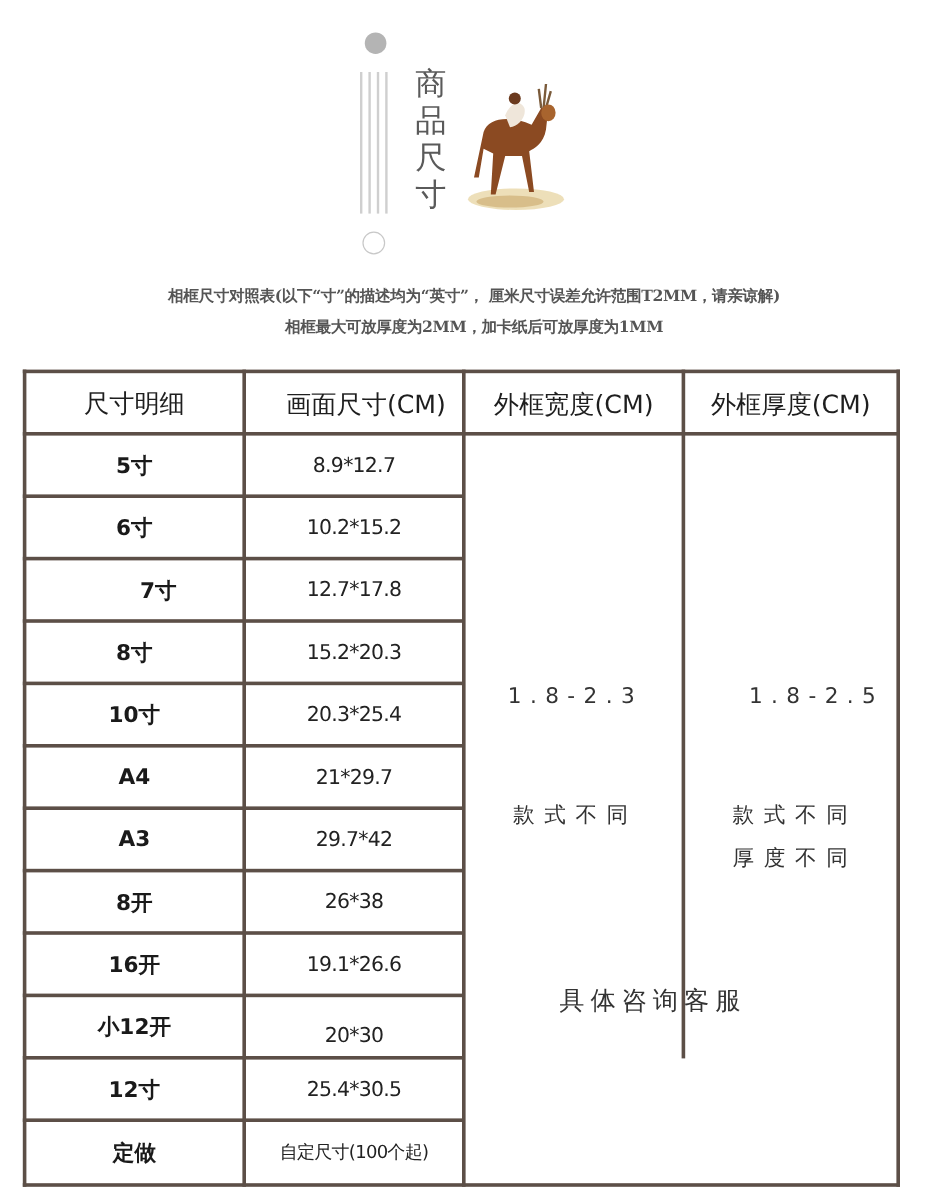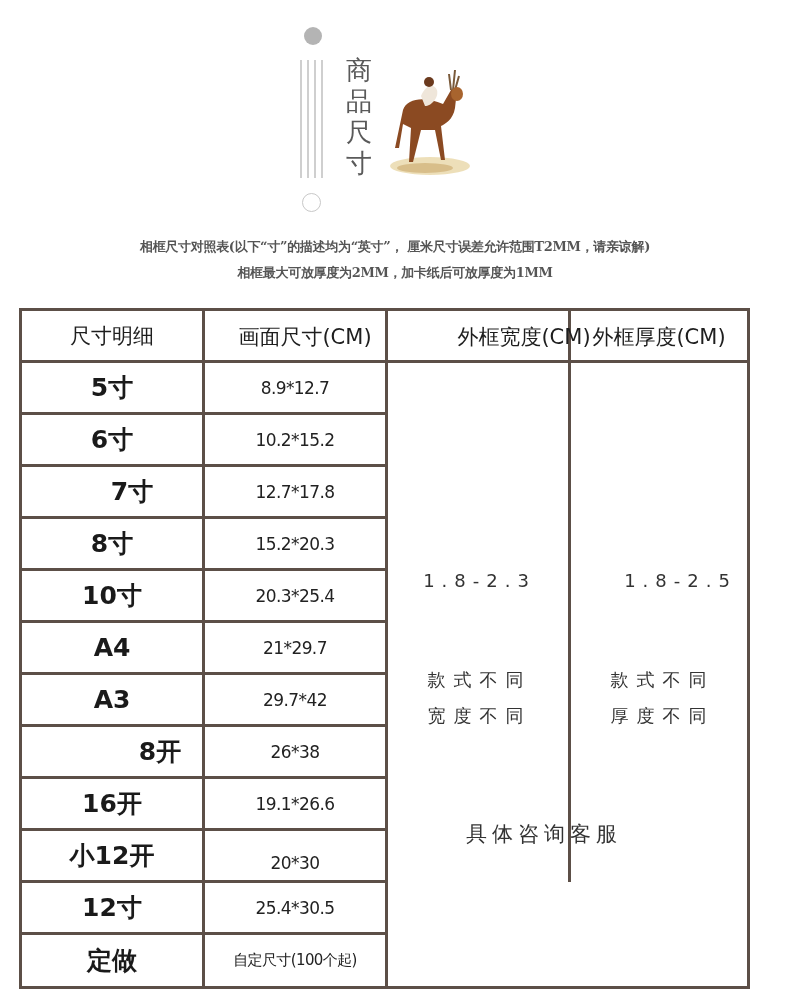--- a/index.html
+++ b/index.html
@@ -16,21 +16,21 @@
   .deer { position: absolute; left: 385px; top: 68px; width: 90px; height: 110px; }
 
   .note { position: absolute; left: 0; width: 790px; text-align: center; font-family: "DejaVu Serif", "Liberation Serif", serif;
           font-weight: bold; color: #555; font-size: 13px; letter-spacing: -0.3px; }
   .note1 { top: 238px; }
   .note2 { top: 264px; }
   .hline { position: absolute; height: 3px; background: #5c4f47; }
   .vline { position: absolute; width: 3px; background: #5c4f47; }
   .cell { position: absolute; display: flex; align-items: center; justify-content: center; text-align: center; }
   .hdr { font-size: 21px; color: #1e1e1e; }
-  .c1 { font-size: 25px; font-weight: bold; color: #1a1a1a; border-radius: 18px; }
+  .c1 { font-size: 18px; font-weight: bold; color: #1a1a1a; border-radius: 18px; }
   .c2 { font-size: 17px; color: #222; letter-spacing: -0.6px; }
   .c2.small { font-size: 15px; }
   .range { position: absolute; width: 183px; text-align: center; font-size: 18px; letter-spacing: 7px; color: #333; }
   .diff { position: absolute; width: 183px; text-align: center; font-size: 18px; letter-spacing: 8px; line-height: 36px; color: #333; }
   .consult { position: absolute; left: 466px; top: 820px; width: 200px; text-align: left; font-size: 21px; letter-spacing: 5px; color: #333; }
 </style>
 </head>
 <body>
 
 <div class="dot-top"></div>
@@ -80,21 +80,21 @@
   <div class="hline" style="left:19px; top:986px; width:731px;"></div>
 
   <div class="vline" style="left:19px; top:308px; height:681px;"></div>
   <div class="vline" style="left:202px; top:308px; height:681px;"></div>
   <div class="vline" style="left:385px; top:308px; height:681px;"></div>
   <div class="vline" style="left:568px; top:308px; height:574px;"></div>
   <div class="vline" style="left:747px; top:308px; height:681px;"></div>
 
   <div class="cell hdr" style="left:22px; top:311px; width:180px; height:49px;">尺寸明细</div>
   <div class="cell hdr" style="left:205px; top:311px; width:200px; height:51px;">画面尺寸(CM)</div>
-  <div class="cell hdr" style="left:388px; top:311px; width:180px; height:51px;padding-left:46px;">外框宽度(CM)</div>
+  <div class="cell hdr" style="left:388px; top:311px; width:180px; height:51px;">外框宽度(CM)</div>
   <div class="cell hdr" style="left:571px; top:311px; width:176px; height:51px;">外框厚度(CM)</div>
 
   <div class="cell c1" style="left:22px; top:363px; width:180px; height:49px;">5寸</div>
   <div class="cell c2" style="left:205px; top:363px; width:180px; height:49px;">8.9*12.7</div>
 
   <div class="cell c1" style="left:22px; top:415px; width:180px; height:49px;">6寸</div>
   <div class="cell c2" style="left:205px; top:415px; width:180px; height:49px;">10.2*15.2</div>
 
   <div class="cell c1" style="left:22px; top:467px; width:180px; height:49px;padding-left:20px;">7寸</div>
   <div class="cell c2" style="left:205px; top:467px; width:180px; height:49px;">12.7*17.8</div>
@@ -104,39 +104,38 @@
 
   <div class="cell c1" style="left:22px; top:571px; width:180px; height:49px;">10寸</div>
   <div class="cell c2" style="left:205px; top:571px; width:180px; height:49px;">20.3*25.4</div>
 
   <div class="cell c1" style="left:22px; top:623px; width:180px; height:49px;">A4</div>
   <div class="cell c2" style="left:205px; top:623px; width:180px; height:49px;">21*29.7</div>
 
   <div class="cell c1" style="left:22px; top:675px; width:180px; height:49px;">A3</div>
   <div class="cell c2" style="left:205px; top:675px; width:180px; height:49px;">29.7*42</div>
 
-  <div class="cell c1" style="left:22px; top:727px; width:180px; height:49px;margin-left:48px;">8开</div>
+  <div class="cell c1" style="left:22px; top:727px; width:180px; height:49px;">8开</div>
   <div class="cell c2" style="left:205px; top:727px; width:180px; height:49px;">26*38</div>
 
   <div class="cell c1" style="left:22px; top:779px; width:180px; height:49px;">16开</div>
   <div class="cell c2" style="left:205px; top:779px; width:180px; height:49px;">19.1*26.6</div>
 
   <div class="cell c1" style="left:22px; top:831px; width:180px; height:49px;">小12开</div>
   <div class="cell c2" style="left:205px; top:831px; width:180px; height:64px;">20*30</div>
 
   <div class="cell c1" style="left:22px; top:883px; width:180px; height:49px;">12寸</div>
   <div class="cell c2" style="left:205px; top:883px; width:180px; height:49px;">25.4*30.5</div>
 
   <div class="cell c1" style="left:22px; top:935px; width:180px; height:51px;">定做</div>
   <div class="cell c2 small" style="left:205px; top:935px; width:180px; height:51px;">自定尺寸(100个起)</div>
 
   <div class="range" style="left:388px; top:570px;">1.8-2.3</div>
   <div class="diff" style="left:388px; top:662px;">
     <div>款式不同</div>
-    <div>宽度不同</div>
   </div>
 
   <div class="range" style="left:571px; top:570px;margin-left:18px;">1.8-2.5</div>
   <div class="diff" style="left:571px; top:662px;">
     <div>款式不同</div>
     <div>厚度不同</div>
   </div>
 
   <div class="consult">具体咨询客服</div>
 </div>

